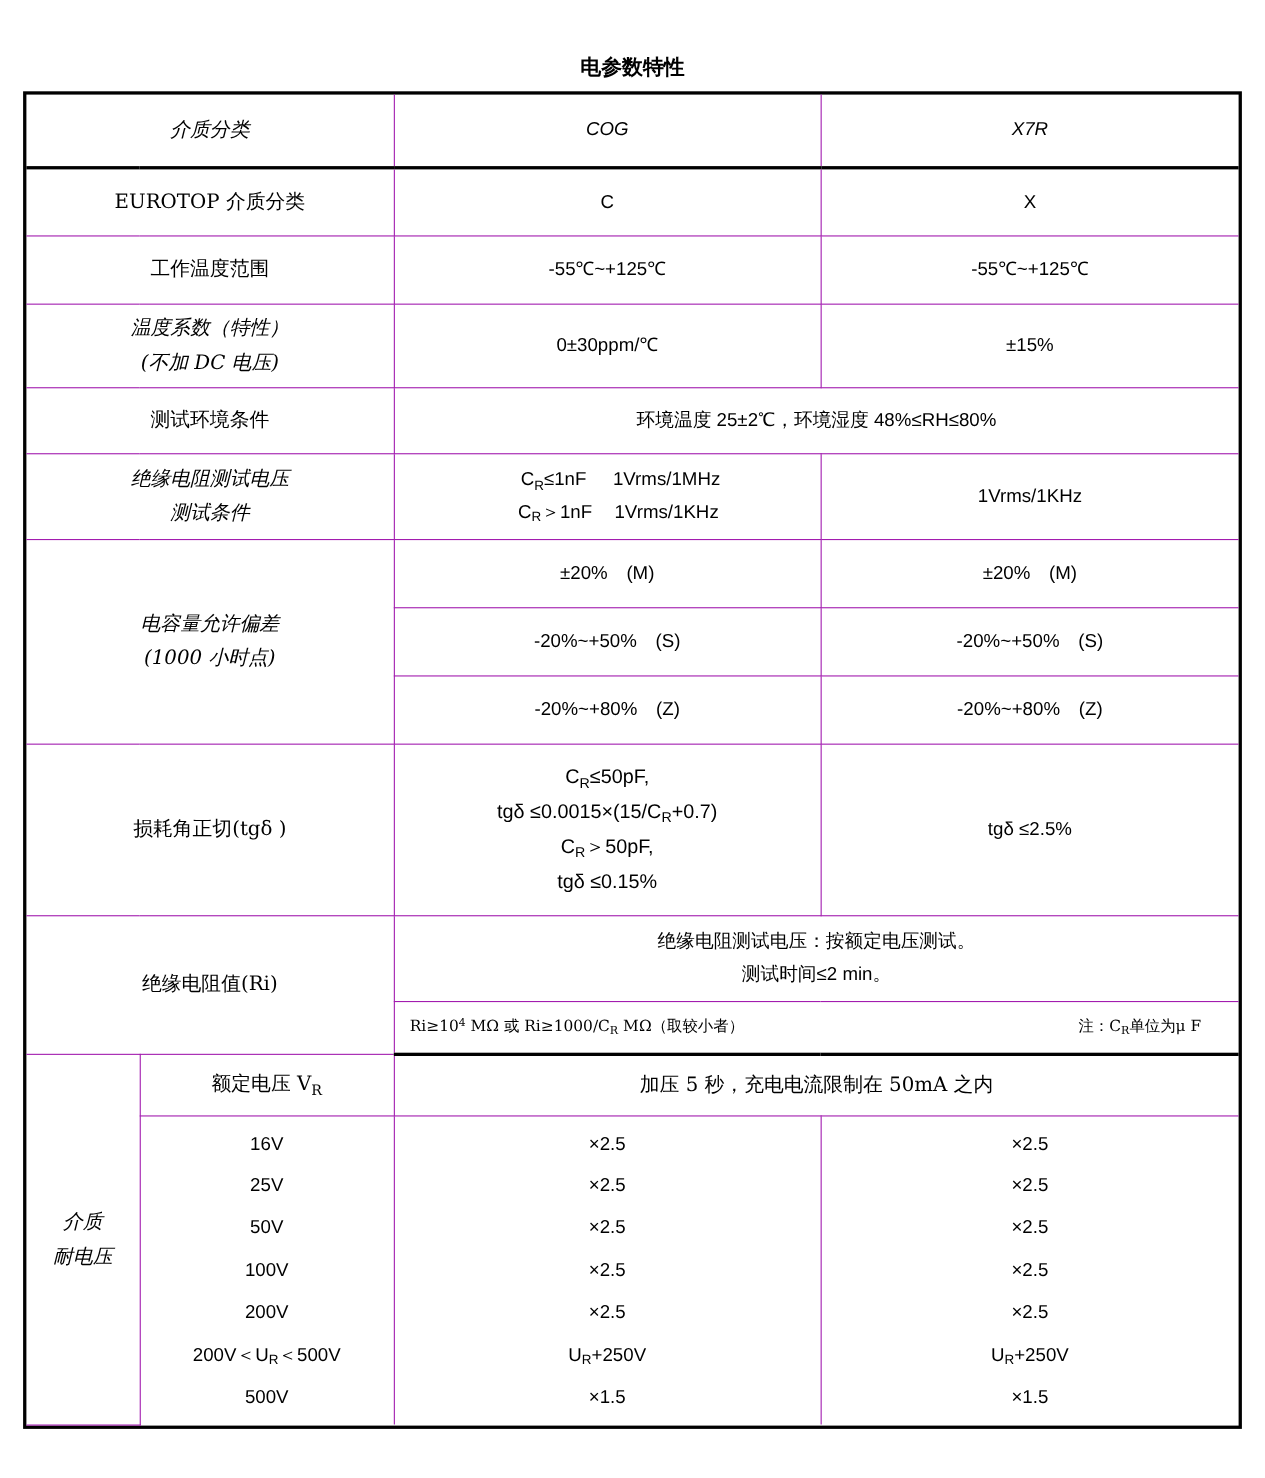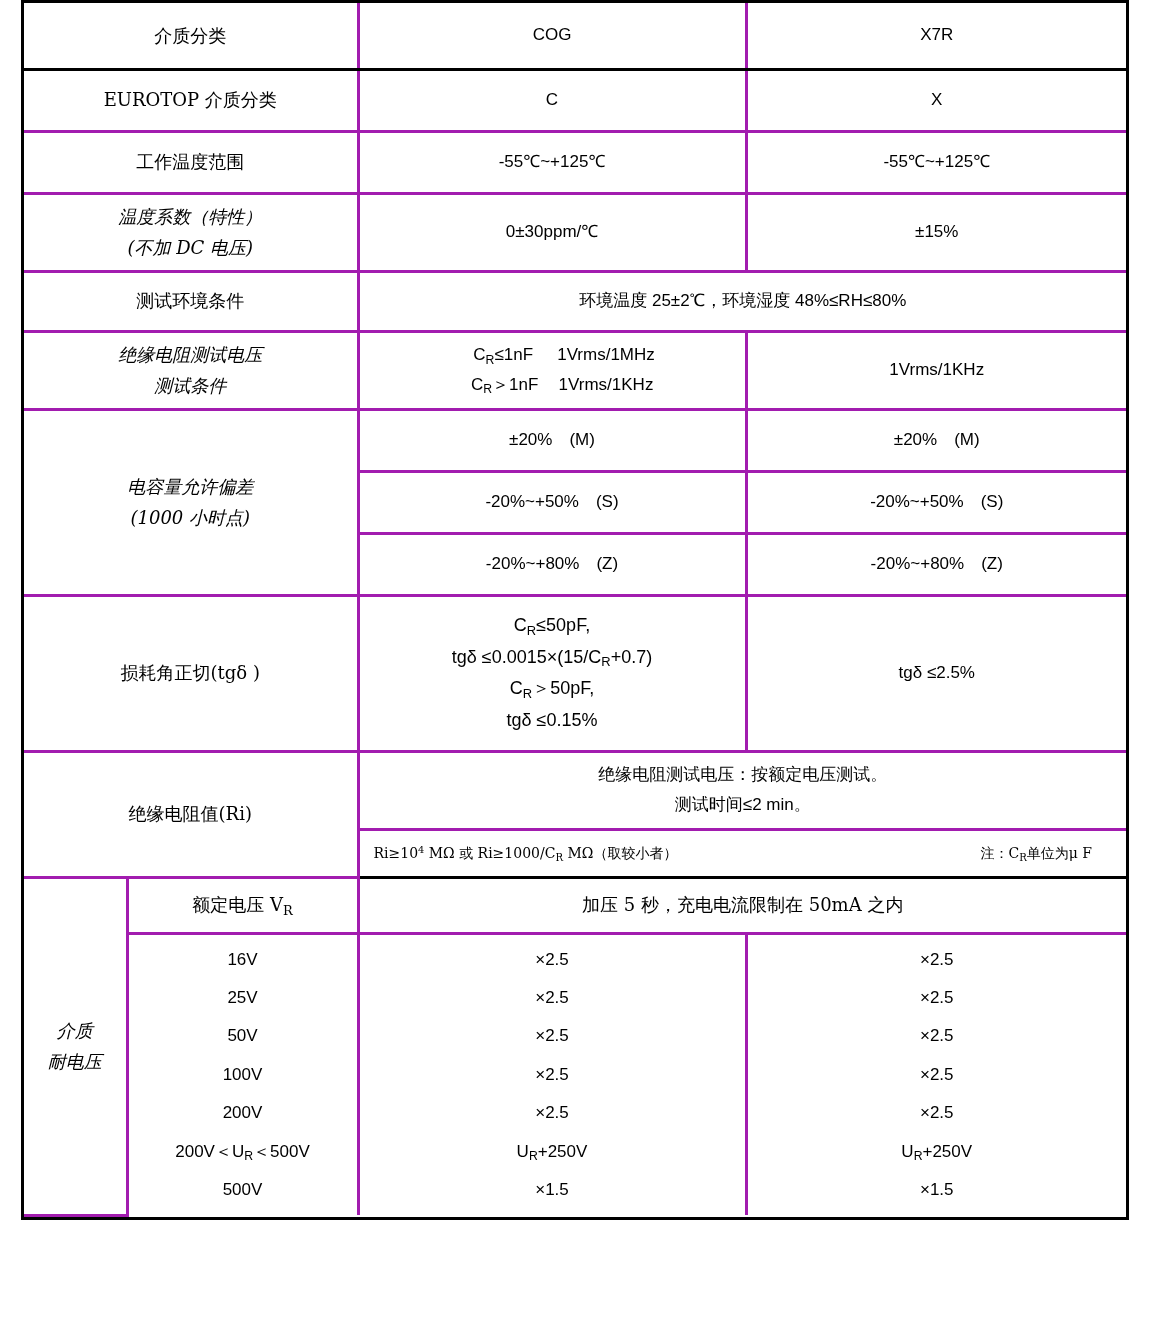--- a/index.html
+++ b/index.html
@@ -50,29 +50,29 @@
     border: 3px solid #000;
     box-sizing: border-box;
   }
   table.spec {
     width: 100%;
     border-collapse: collapse;
     table-layout: fixed;
     font-size: 17px;
   }
   table.spec td {
-    border: 3px solid #a21caf;
+    border: 1px solid #a21caf;
     text-align: center;
     vertical-align: middle;
     padding: 6px 8px;
     line-height: 1.75;
     box-sizing: border-box;
   }
   
-  table.spec tr:first-child td { border-top: none; }
+  table.spec tr:first-child td { border-top: none; font-style: italic; }
   table.spec tr:last-child td { border-bottom: none; }
   table.spec td:first-child { border-left: none; }
   table.spec td:last-child  { border-right: none; }
 
   .b-bot { border-bottom: 3px solid #000 !important; }
 
   .lbl { font-family: "DejaVu Serif", serif; font-size: 18px; }
   .val { font-family: "Liberation Sans", sans-serif; font-size: 17px; }
   .serifval { font-family: "DejaVu Serif", serif; font-size: 14px; }
   .twoline { line-height: 1.95; font-style: italic; }
@@ -100,20 +100,21 @@
   sup { font-size: 0.7em; vertical-align: baseline; position: relative; top: -0.45em; }
 
   .nowrap { white-space: nowrap; }
 </style>
 </head>
 <body>
 
 <div class="page">
 
 
+  <div class="section-title">电参数特性</div>
 
   <div class="tbl-wrap">
     <table class="spec">
       <colgroup>
         <col style="width:103px">
         <col style="width:231px">
         <col style="width:388px">
         <col style="width:380px">
       </colgroup>
 

